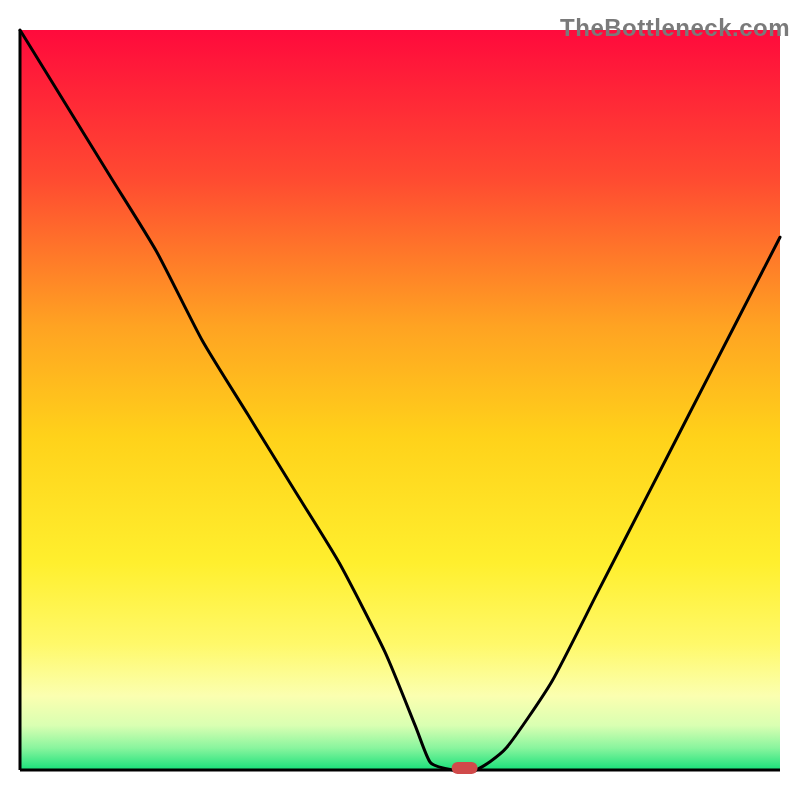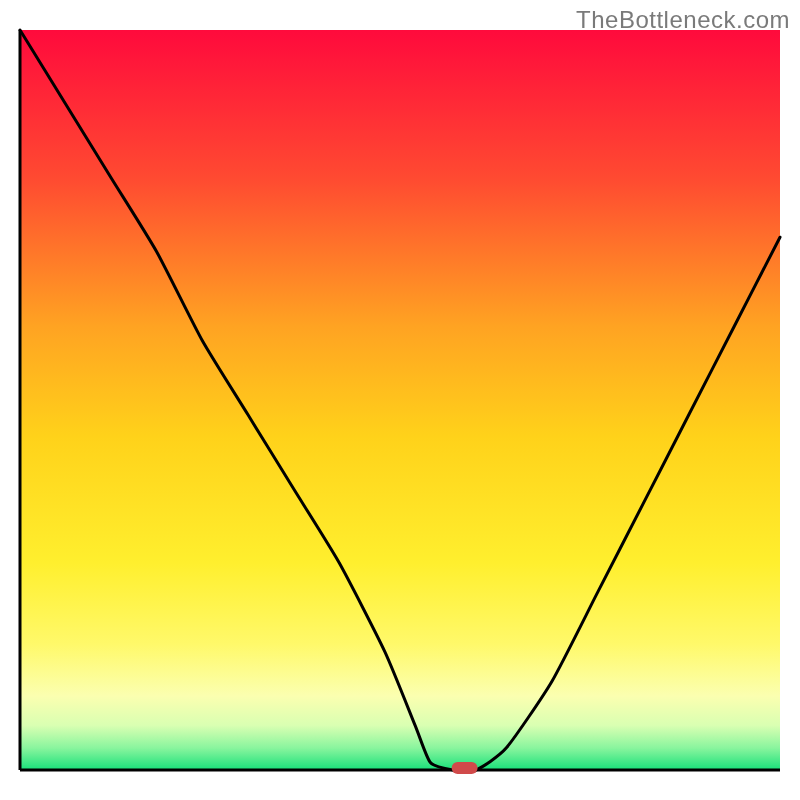--- a/index.html
+++ b/index.html
@@ -10,25 +10,25 @@
     background: #ffffff;
     overflow: hidden;
   }
   .stage {
     position: relative;
     width: 800px;
     height: 800px;
   }
   .watermark {
     position: absolute;
-    top: 6px;
+    top: 14px;
     right: 10px;
     font-family: Arial, Helvetica, sans-serif;
     font-size: 24px;
-    font-weight: 400;
+    font-weight: 700;
     color: #7a7a7a;
     letter-spacing: 0.5px;
     z-index: 50;
   }
   svg.chart {
     position: absolute;
     left: 0;
     top: 0;
   }
 </style>

